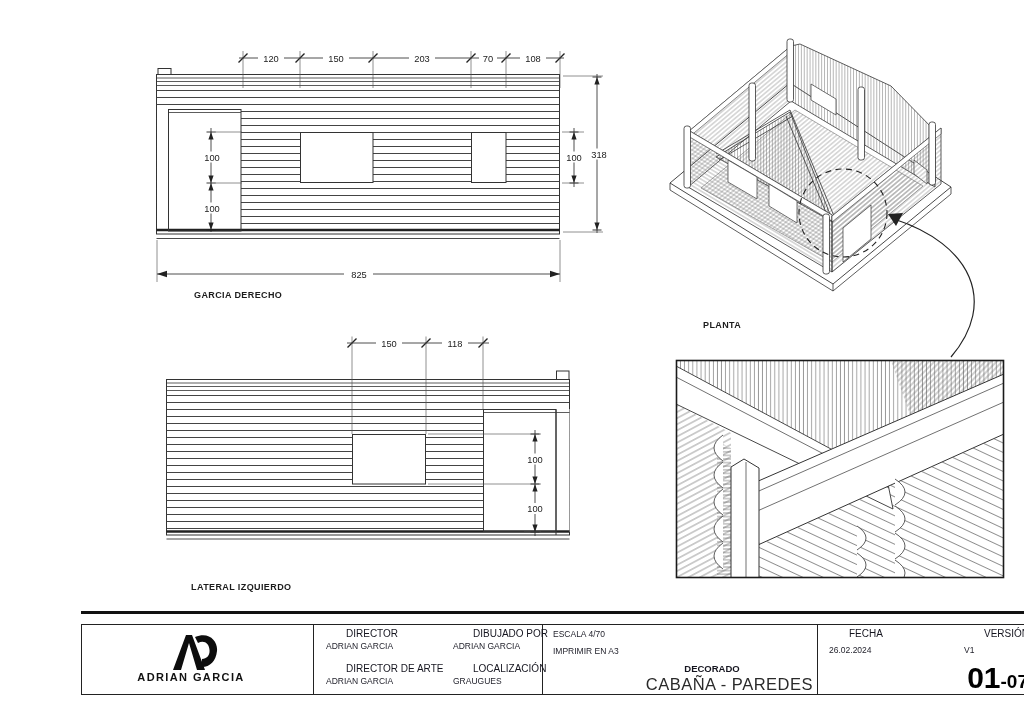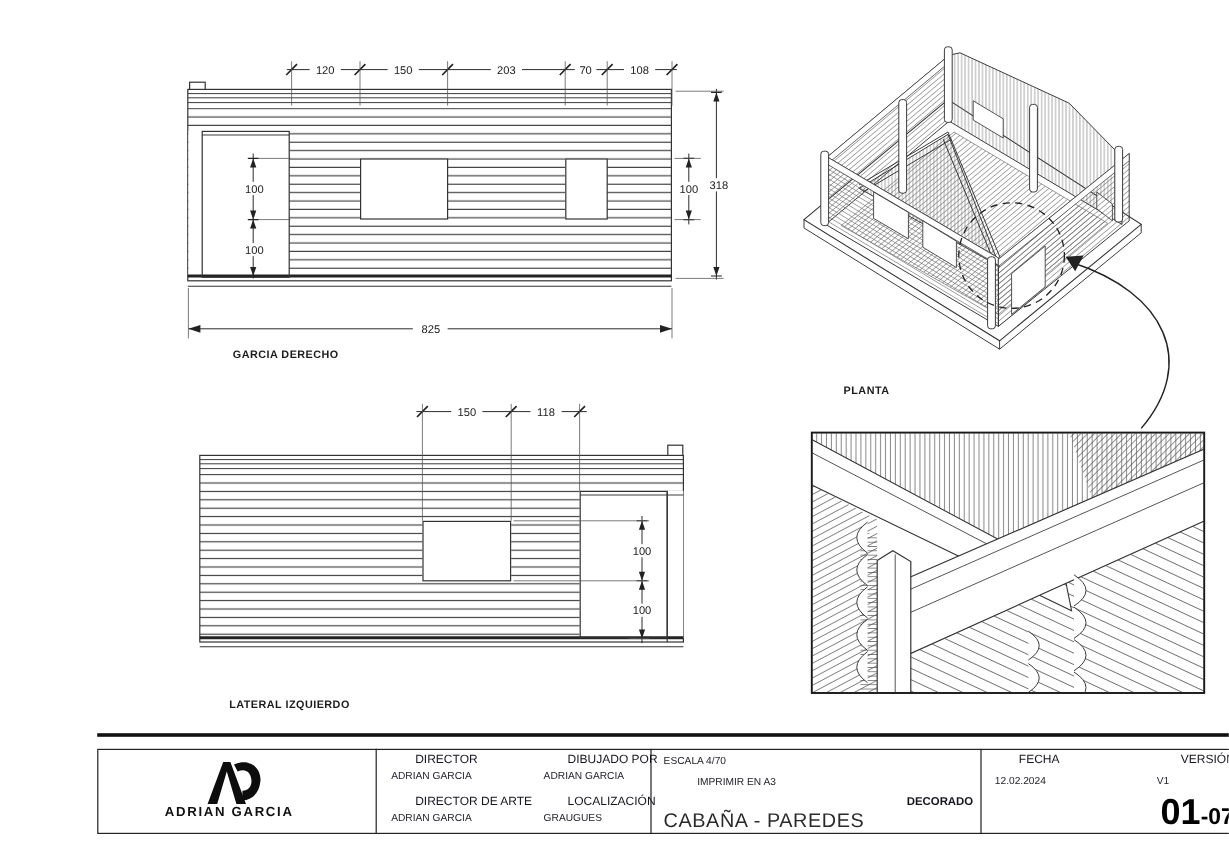--- a/index.html
+++ b/index.html
@@ -8,22 +8,22 @@
   .abs{position:absolute;}
   .drawing-label{font-size:9px;font-weight:bold;letter-spacing:.4px;color:#1c1c1c;}
   svg text{font-family:"Liberation Sans",sans-serif;font-size:9.3px;fill:#1c1c1c;}
   
   .rule{left:38px;top:611px;width:948px;height:2.5px;background:#111;}
   .tb{left:38px;top:624px;width:946px;height:71px;border:1.3px solid #222;box-sizing:border-box;}
   .tb-div{position:absolute;top:624px;width:1px;height:71px;background:#222;}
   .lbl{font-size:10px;font-weight:normal;color:#15151f;padding-left:20px;}
   .val{font-size:8.5px;color:#24242e;}
   .logo-name{font-size:11px;font-weight:bold;letter-spacing:1.4px;color:#111;}
-  .set-label{font-size:9.5px;font-weight:bold;text-align:right;color:#15151f;}
-  .set-title{font-size:16.5px;letter-spacing:.5px;text-align:left;color:#2a2a2a;}
+  .set-label{font-size:9.5px;font-weight:bold;text-align:center;color:#15151f;}
+  .set-title{font-size:16.5px;letter-spacing:.5px;text-align:right;color:#2a2a2a;}
   .sheetno{font-weight:800;color:#000000;line-height:1;white-space:nowrap;}
   .sheetno .big{font-size:30px;}
   .sheetno .small{font-size:19px;font-weight:800;}
 </style>
 </head>
 <body>
 
 <div id="sheet">
 
   <svg width="0" height="0" style="position:absolute">
@@ -250,25 +250,25 @@
   <div class="abs lbl" style="left:283px;top:628px">DIRECTOR</div>
   <div class="abs val" style="left:283px;top:641px">ADRIAN GARCIA</div>
   <div class="abs lbl" style="left:283px;top:663px">DIRECTOR DE ARTE</div>
   <div class="abs val" style="left:283px;top:676px">ADRIAN GARCIA</div>
   <div class="abs lbl" style="left:410px;top:628px">DIBUJADO POR</div>
   <div class="abs val" style="left:410px;top:641px">ADRIAN GARCIA</div>
   <div class="abs lbl" style="left:410px;top:663px">LOCALIZACIÓN</div>
   <div class="abs val" style="left:410px;top:676px">GRAUGUES</div>
 
   <div class="abs val" style="left:510px;top:629px">ESCALA 4/70</div>
-  <div class="abs val" style="left:538px;top:646px">IMPRIMIR EN A3</div>
+  <div class="abs val" style="left:510px;top:646px">IMPRIMIR EN A3</div>
   <div class="abs set-label" style="left:570px;top:663px;width:198px">DECORADO</div>
   <div class="abs set-title" style="left:510px;top:675px;width:260px">CABAÑA - PAREDES</div>
 
   <div class="abs lbl" style="left:786px;top:628px">FECHA</div>
-  <div class="abs val" style="left:786px;top:645px">12.02.2024</div>
+  <div class="abs val" style="left:786px;top:645px">26.02.2024</div>
   <div class="abs lbl" style="left:921px;top:628px">VERSIÓN</div>
   <div class="abs val" style="left:921px;top:645px">V1</div>
   <div class="abs sheetno" style="right:39px;top:663px">
     <span class="big">01</span><span class="small">-</span><span class="small">07</span>
   </div>
 
 </div>
 
 </body></html>

